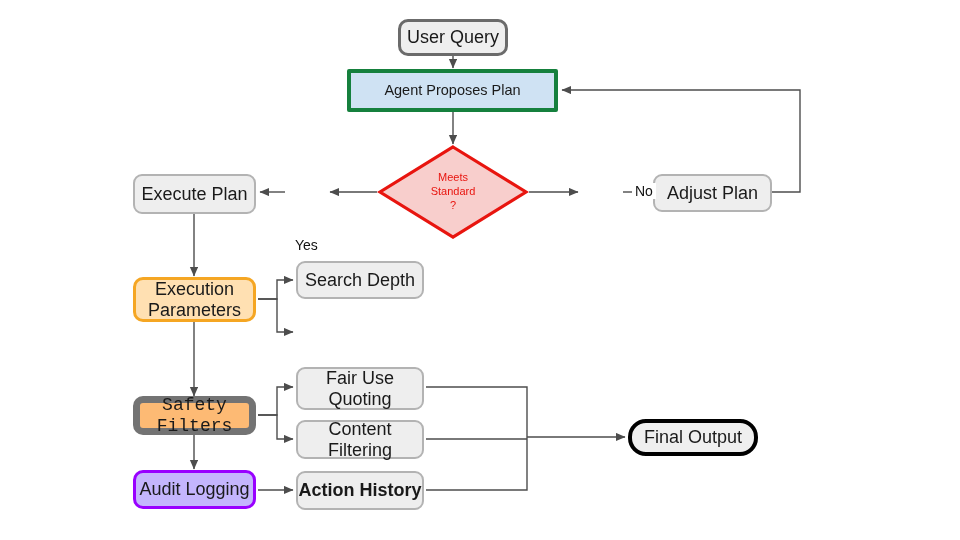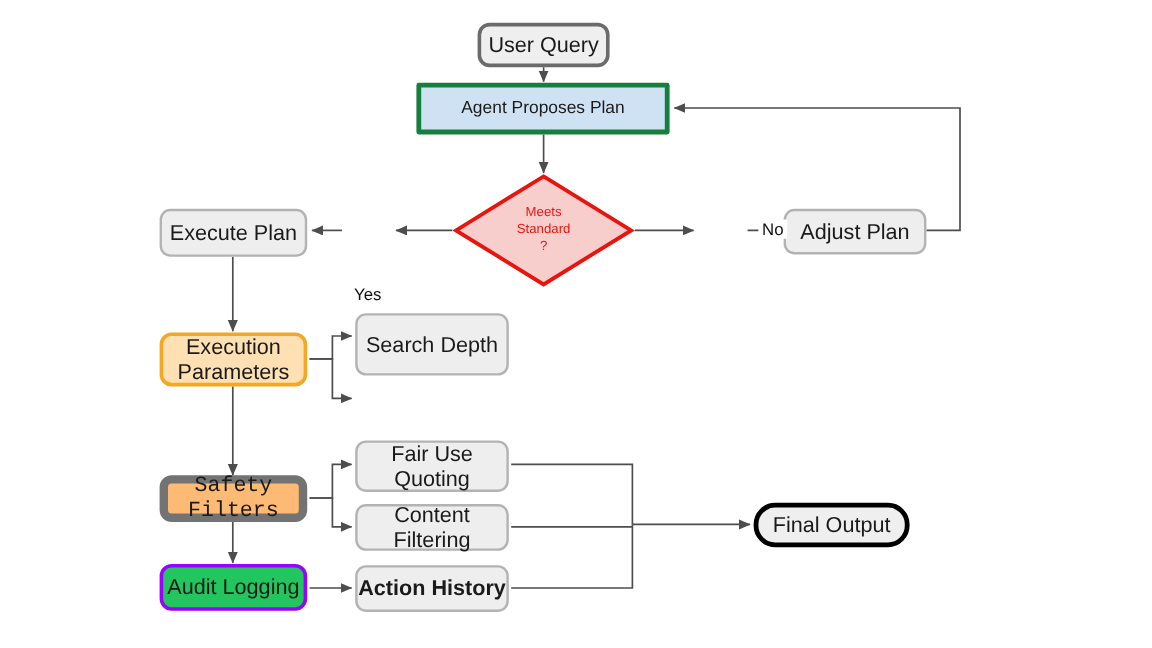--- a/index.html
+++ b/index.html
@@ -18,21 +18,21 @@
   .n-dark{background:#efefef;border:3px solid #6b6b6b;border-radius:10px;}
   
   .n-blue{background:#cfe2f3;border:4px solid #15803d;border-radius:2px;font-size:14.5px;}
   
   .n-black{background:#efefef;border:4.5px solid #000000;border-radius:18px;}
   
   .n-orange{background:#ffe0b2;border:3px solid #f5a623;border-radius:10px;}
   
   .n-green{background:#fdba74;border:7px solid #737373;border-radius:10px;font-family:Liberation Mono, monospace;}
   
-  .n-purple{background:#22c55e;border:3.5px solid #9900ff;border-radius:10px;}
+  .n-purple{background:#c4b5fd;border:3.5px solid #9900ff;border-radius:10px;}
 
   .diamond{position:absolute;z-index:2;}
   .diamond .dlabel{position:absolute;left:0;top:0;width:100%;height:100%;
         display:flex;align-items:center;justify-content:center;text-align:center;
         color:#e8150f;font-size:11px;line-height:1.25;white-space:pre-line;}
 
   .edge-label{position:absolute;z-index:3;color:#111;font-size:14px;
         background:#ffffff;padding:0 3px;}
 </style>
 </head>
@@ -100,21 +100,21 @@
 ?</div>
   </div>
 
   <div class="node n-grey" style="left:133px;top:174px;width:123px;height:40px;">Execute Plan</div>
 
   <div class="node n-grey" style="left:653px;top:174px;width:119px;height:38px;">Adjust Plan</div>
 
   <div class="node n-orange" style="left:133px;top:277px;width:123px;height:45px;">Execution
 Parameters</div>
 
-  <div class="node n-grey" style="left:296px;top:261px;width:128px;height:52px;">Search Depth</div>
+  <div class="node n-grey" style="left:296px;top:261px;width:128px;height:38px;">Search Depth</div>
 
 
   <div class="node n-green" style="left:133px;top:396px;width:123px;height:39px;">Safety Filters</div>
 
   <div class="node n-grey" style="left:296px;top:367px;width:128px;height:43px;">Fair Use
 Quoting</div>
 
   <div class="node n-grey" style="left:296px;top:420px;width:128px;height:39px;">Content Filtering</div>
 
   <div class="node n-purple" style="left:133px;top:470px;width:123px;height:39px;">Audit Logging</div>

